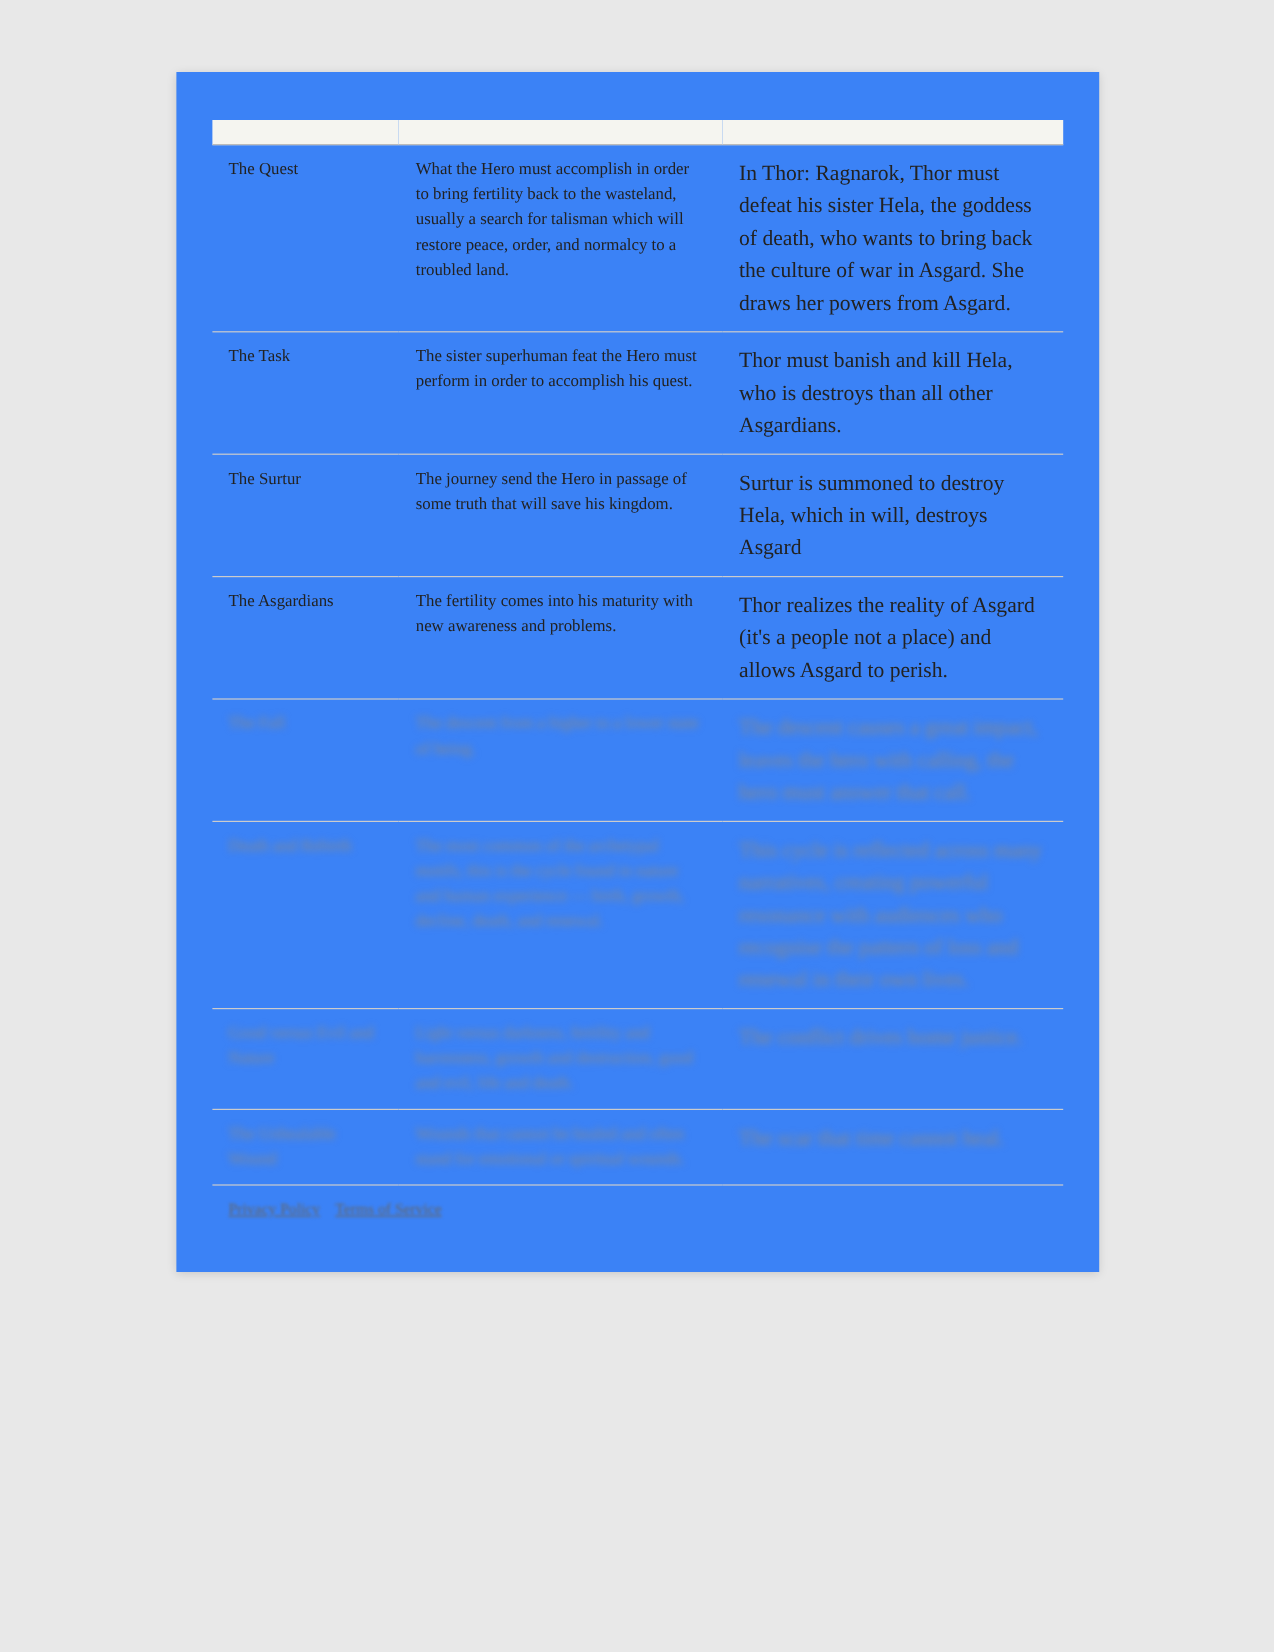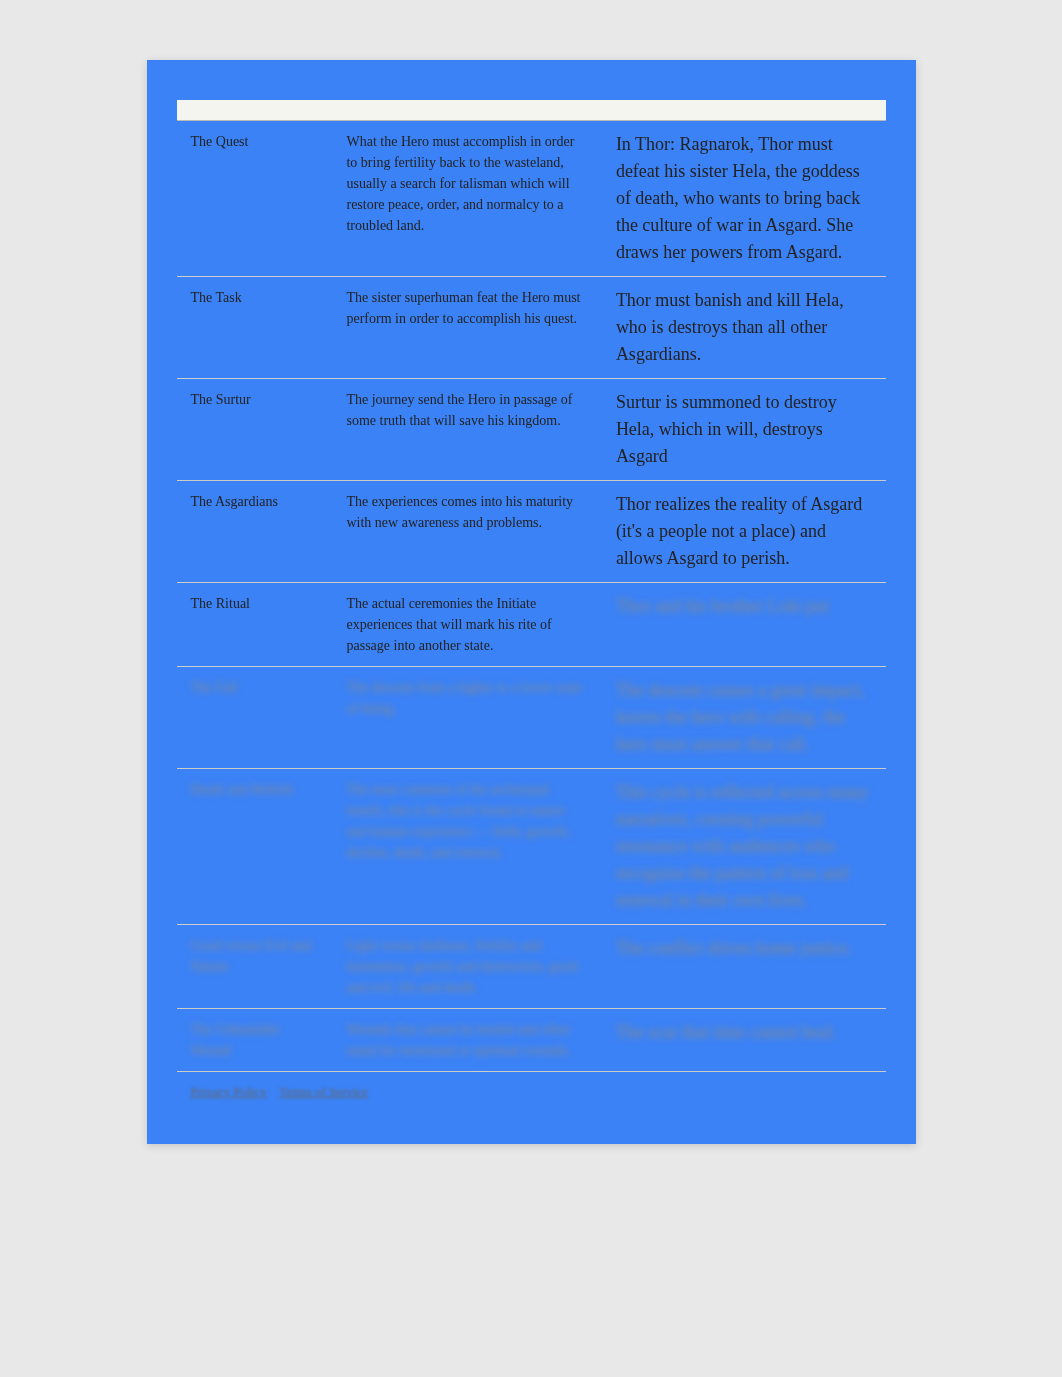--- a/index.html
+++ b/index.html
@@ -123,27 +123,22 @@
     <td class="col-description ">The sister superhuman feat the Hero must perform in order to accomplish his quest.</td>
     <td class="col-example ">Thor must banish and kill Hela, who is destroys than all other Asgardians.</td>
   </tr>
           <tr>
     <td class="col-archetype ">The Surtur</td>
     <td class="col-description ">The journey send the Hero in passage of some truth that will save his kingdom.</td>
     <td class="col-example ">Surtur is summoned to destroy Hela, which in will, destroys Asgard</td>
   </tr>
           <tr>
     <td class="col-archetype ">The Asgardians</td>
-    <td class="col-description ">The experiences comes into his maturity with new awareness and problems.</td>
+    <td class="col-description ">The fertility comes into his maturity with new awareness and problems.</td>
     <td class="col-example ">Thor realizes the reality of Asgard (it's a people not a place) and allows Asgard to perish.</td>
-  </tr>
-          <tr>
-    <td class="col-archetype ">The Ritual</td>
-    <td class="col-description ">The actual ceremonies the Initiate experiences that will mark his rite of passage into another state.</td>
-    <td class="col-example blurred">Thor and his brother Loki put</td>
   </tr>
           <tr>
     <td class="col-archetype blurred">The Fall</td>
     <td class="col-description blurred">The descent from a higher to a lower state of being.</td>
     <td class="col-example blurred">The descent causes a great impact, leaves the hero with calling, the hero must answer that call.</td>
   </tr>
           <tr>
     <td class="col-archetype blurred">Death and Rebirth</td>
     <td class="col-description blurred">The most common of the archetypal motifs, this is the cycle found in nature and human experience — birth, growth, decline, death, and renewal.</td>
     <td class="col-example blurred">This cycle is reflected across many narratives, creating powerful resonance with audiences who recognise the pattern of loss and renewal in their own lives.</td>

